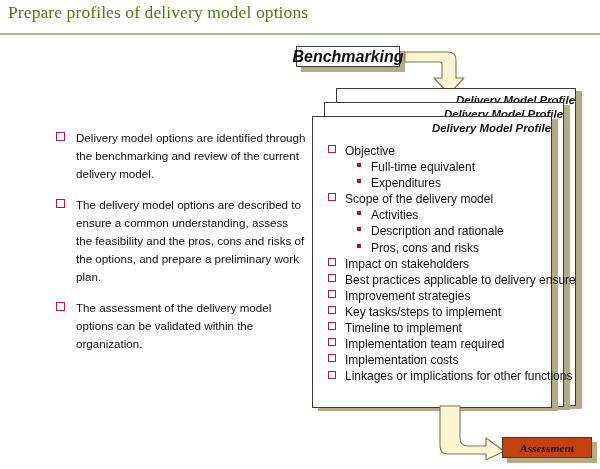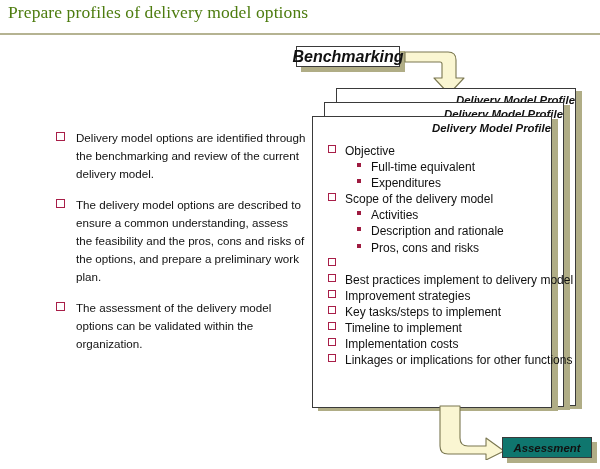--- a/index.html
+++ b/index.html
@@ -81,22 +81,22 @@
   }
   .p-text{font-size:12px;line-height:16.1px;color:#111;white-space:nowrap;}
 
   
   .arrow-bottom{position:absolute;left:438px;top:404px;width:86px;height:56px;}
   .as-wrap{position:absolute;left:502px;top:437px;}
   .as-shadow{
     position:absolute;left:5px;top:5px;width:90px;height:21px;background:#b0ad86;
   }
   .as-box{
-    position:relative;width:88px;height:19px;background:#0f766e;
-    border:1.2px solid #3a3a3a;display:flex;align-items:center;justify-content:center;
+    position:relative;width:88px;height:19px;background:#c2410c;
+    border:1.2px solid #3a3a3a;display:flex;align-items:center;justify-content:center;font-family:Liberation Serif, serif;
   }
   .as-label{font-size:11.4px;font-weight:bold;font-style:italic;color:#111;}
 </style>
 </head>
 <body>
 
 <div id="slide">
 
   <div class="title">Prepare profiles of delivery model options</div>
   <div class="title-rule"></div>
@@ -169,36 +169,41 @@
         <div class="p-row lvl2">
           <span class="p-mark2"></span>
           <span class="p-text">Description and rationale</span>
         </div>
         <div class="p-row lvl2">
           <span class="p-mark2"></span>
           <span class="p-text">Pros, cons and risks</span>
         </div>
         <div class="p-row lvl1">
           <span class="p-mark1"></span>
-        </div>
-        <div class="p-row lvl1">
-          <span class="p-mark1"></span>
-          <span class="p-text">Best practices implement to delivery model</span>
+          <span class="p-text">Impact on stakeholders</span>
+        </div>
+        <div class="p-row lvl1">
+          <span class="p-mark1"></span>
+          <span class="p-text">Best practices applicable to delivery ensure</span>
         </div>
         <div class="p-row lvl1">
           <span class="p-mark1"></span>
           <span class="p-text">Improvement strategies</span>
         </div>
         <div class="p-row lvl1">
           <span class="p-mark1"></span>
           <span class="p-text">Key tasks/steps to implement</span>
         </div>
         <div class="p-row lvl1">
           <span class="p-mark1"></span>
           <span class="p-text">Timeline to implement</span>
+        </div>
+        <div class="p-row lvl1">
+          <span class="p-mark1"></span>
+          <span class="p-text">Implementation team required</span>
         </div>
         <div class="p-row lvl1">
           <span class="p-mark1"></span>
           <span class="p-text">Implementation costs</span>
         </div>
         <div class="p-row lvl1">
           <span class="p-mark1"></span>
           <span class="p-text">Linkages or implications for other functions</span>
         </div>
       </div>

